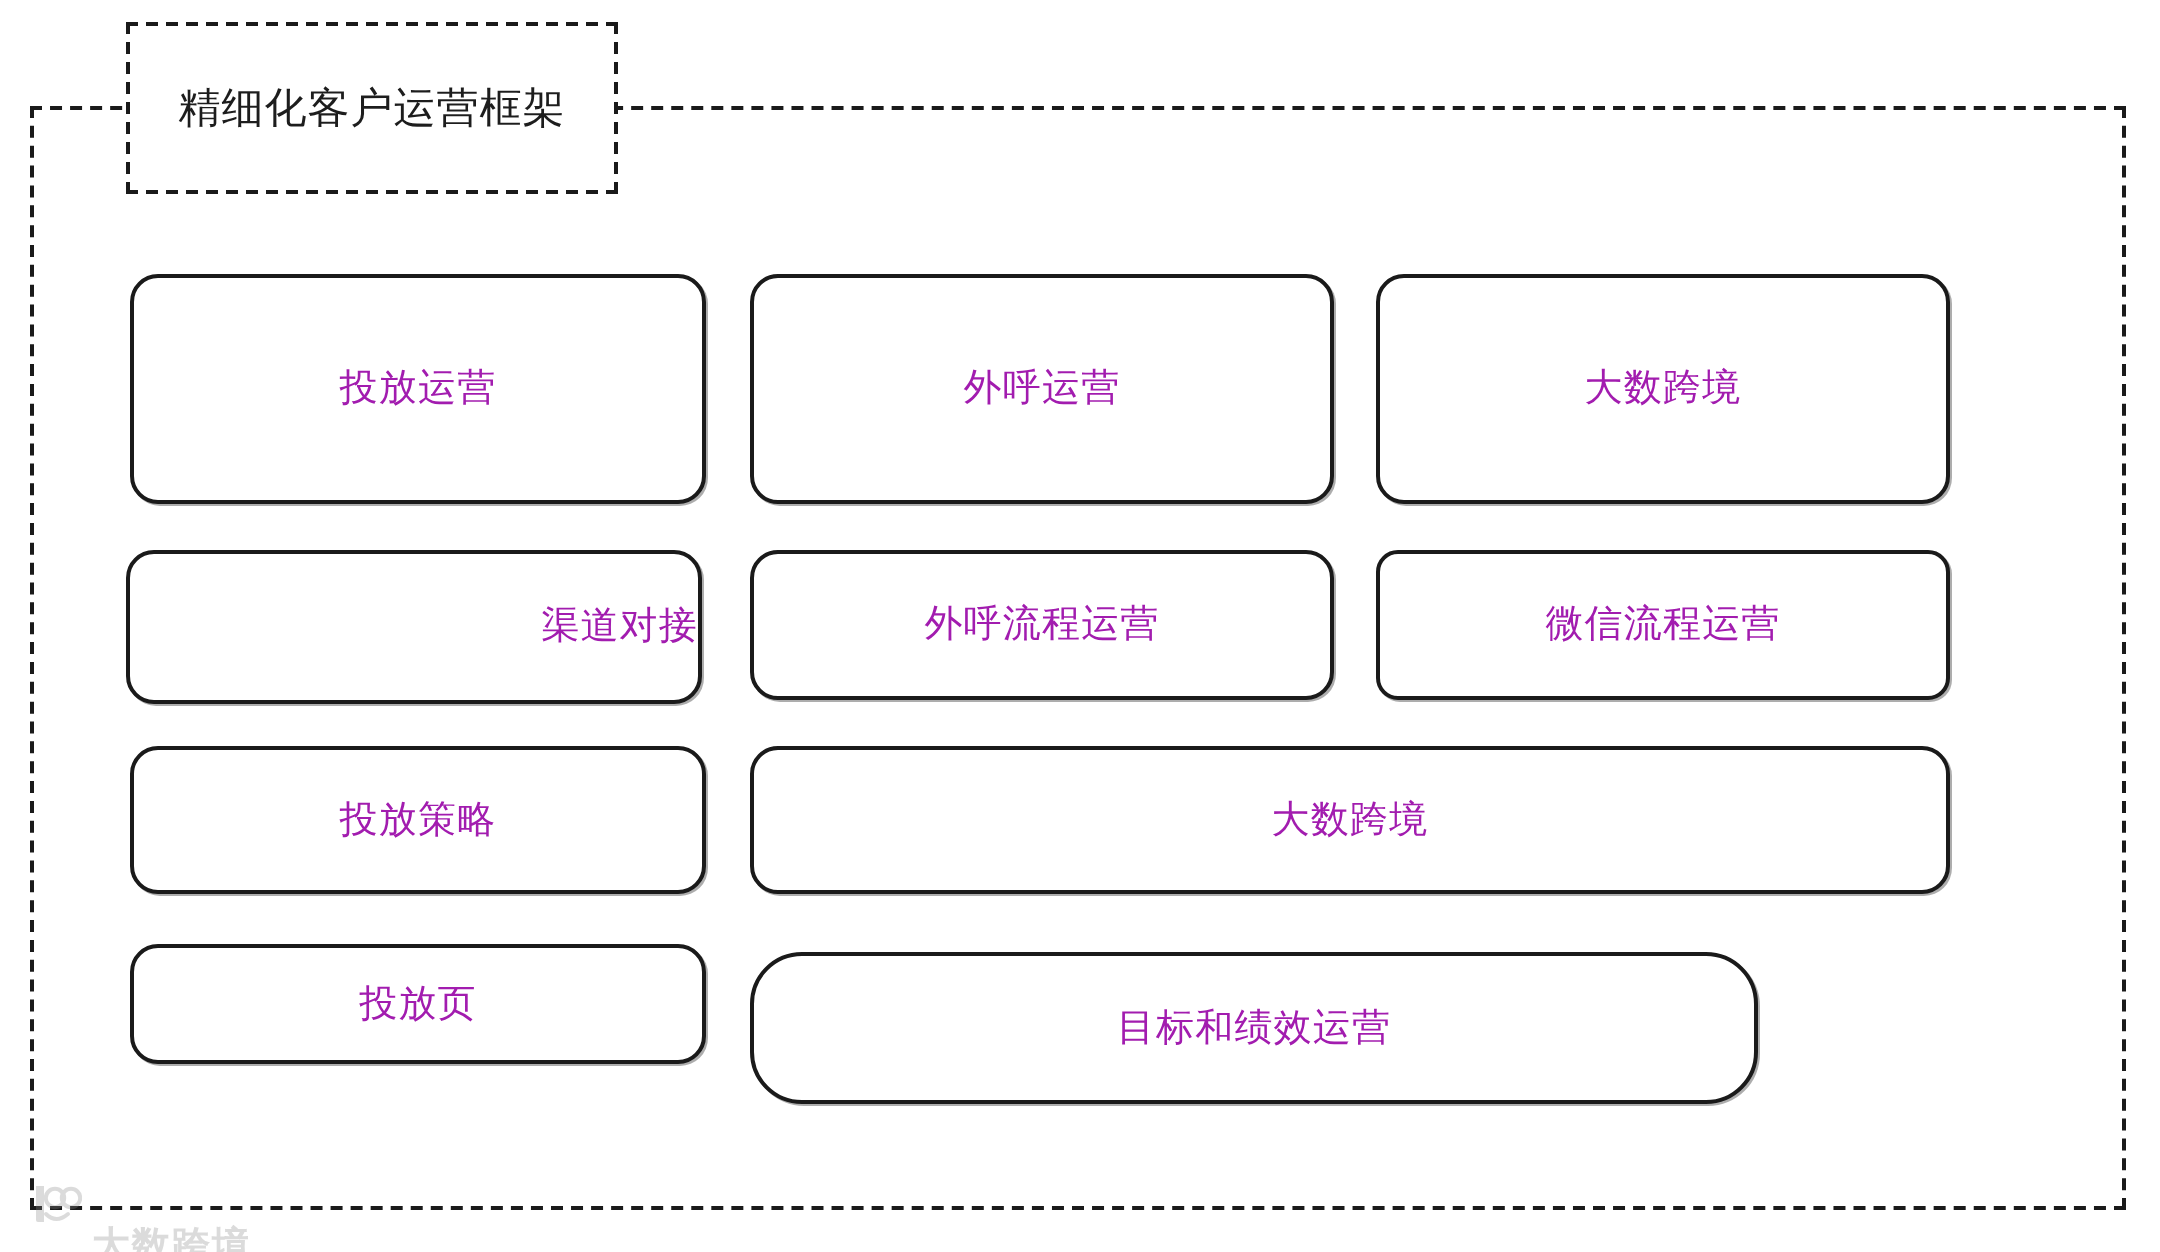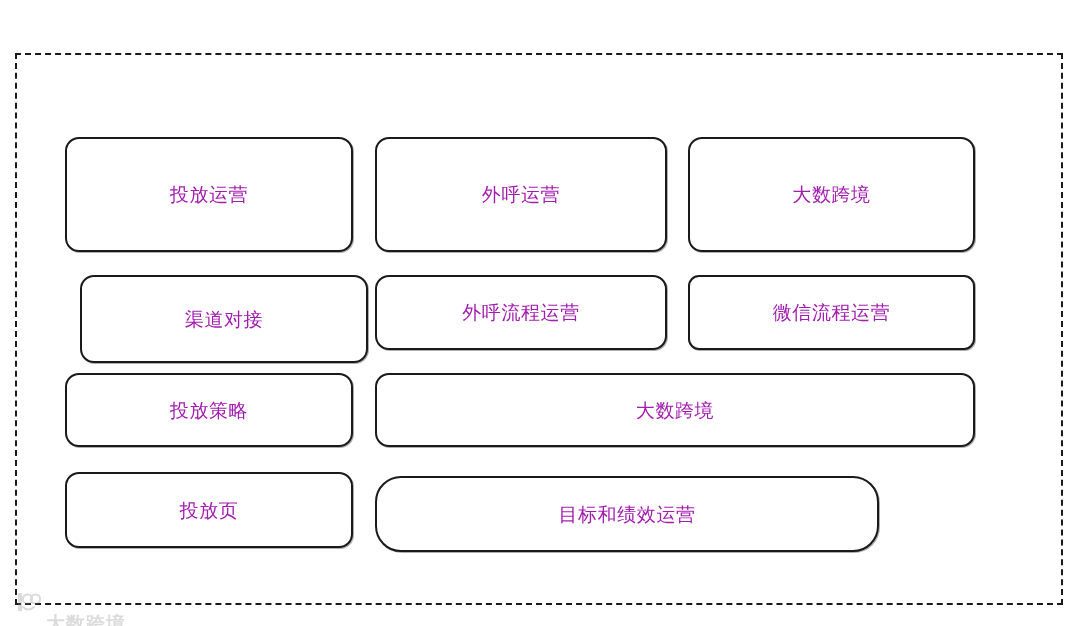--- a/index.html
+++ b/index.html
@@ -105,47 +105,50 @@
     margin-top: 44px;
   }
 </style>
 </head>
 <body>
 
 <div id="canvas">
 
   <div class="outer-frame"></div>
 
+  <div class="title-chip">
+    <span class="title-text">精细化客户运营框架</span>
+  </div>
 
   <div id="nodes-layer">
       <div class="node" style="left: 65px; top: 137px; width: 288px; height: 115px;">
         <span class="node-label">投放运营</span>
       </div>
       <div class="node" style="left: 375px; top: 137px; width: 292px; height: 115px;">
         <span class="node-label">外呼运营</span>
       </div>
       <div class="node" style="left: 688px; top: 137px; width: 287px; height: 115px;">
         <span class="node-label">大数跨境</span>
       </div>
-      <div class="node" style="left: 80px; top: 275px; width: 288px; height: 88px;">
+      <div class="node" style="left: 63px; top: 275px; width: 288px; height: 77px; justify-content: flex-end;">
         <span class="node-label">渠道对接</span>
       </div>
       <div class="node" style="left: 375px; top: 275px; width: 292px; height: 75px;">
         <span class="node-label">外呼流程运营</span>
       </div>
       <div class="node" style="left: 688px; top: 275px; width: 287px; height: 75px; border-radius: 11px;">
         <span class="node-label">微信流程运营</span>
       </div>
       <div class="node" style="left: 65px; top: 373px; width: 288px; height: 74px;">
         <span class="node-label">投放策略</span>
       </div>
       <div class="node" style="left: 375px; top: 373px; width: 600px; height: 74px;">
         <span class="node-label">大数跨境</span>
       </div>
-      <div class="node" style="left: 65px; top: 472px; width: 288px; height: 76px;">
+      <div class="node" style="left: 65px; top: 472px; width: 288px; height: 60px;">
         <span class="node-label">投放页</span>
       </div>
       <div class="node" style="left: 375px; top: 476px; width: 504px; height: 76px; border-radius: 26px;">
         <span class="node-label">目标和绩效运营</span>
       </div>
     </div>
 
   <div class="watermark">
     <span class="wm-mark">
       <svg width="27" height="27" viewBox="0 0 27 27" aria-hidden="true">

